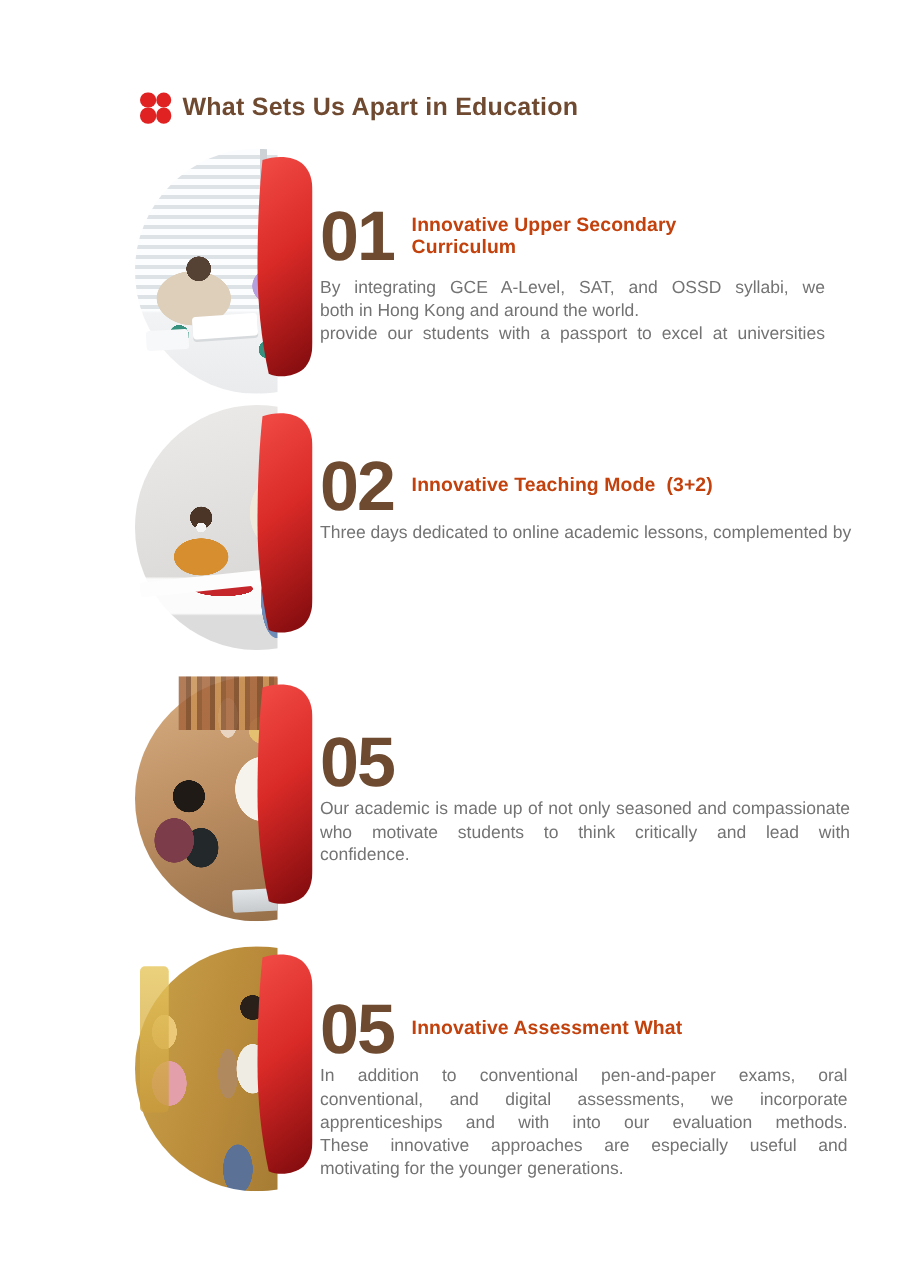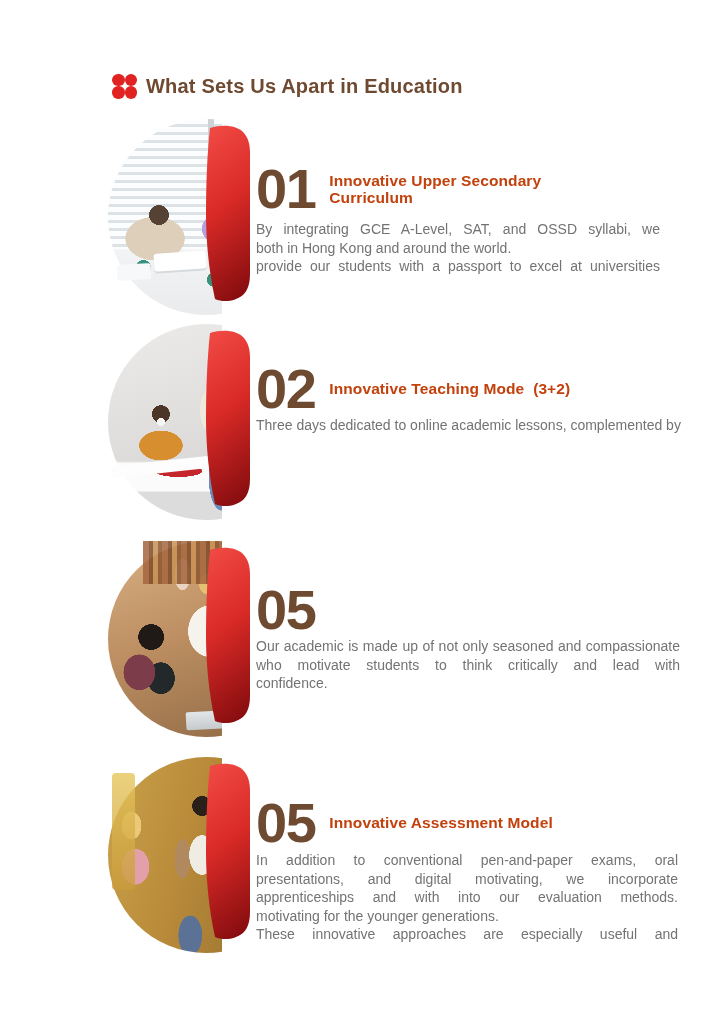--- a/index.html
+++ b/index.html
@@ -203,24 +203,24 @@
         <linearGradient id="redg" x1="0.35" y1="0" x2="0.55" y2="1">
           <stop offset="0" stop-color="#ef4742"></stop>
           <stop offset="0.45" stop-color="#d92a27"></stop>
           <stop offset="1" stop-color="#8a0e10"></stop>
         </linearGradient>
       </defs>
       <path d="M6,3 C18,-1 32,0 39,7 C44,12 46,19 46,28 L46,149 C46,158 44,165 39,170 C32,176 20,178 11,174 C5,147 2,117 2,89 C2,61 3,30 6,3 Z" fill="url(#redg)"></path>
     </svg>
     <div class="num-row">
       <div class="num">05</div>
-      <div class="sec-title">Innovative Assessment Model</div>
+      <div class="sec-title">Innovative Assessment What</div>
     </div>
     <div class="body-text">
           <div class="bline">In addition to conventional pen-and-paper exams, oral</div>
-          <div class="bline">presentations, and digital motivating, we incorporate</div>
+          <div class="bline">conventional, and digital assessments, we incorporate</div>
           <div class="bline">apprenticeships and with into our evaluation methods.</div>
+          <div class="bline">These innovative approaches are especially useful and</div>
           <div class="bline last">motivating for the younger generations.</div>
-          <div class="bline">These innovative approaches are especially useful and</div>
         </div>
   </div>
 </div>
 </div>
 
 </body></html>

